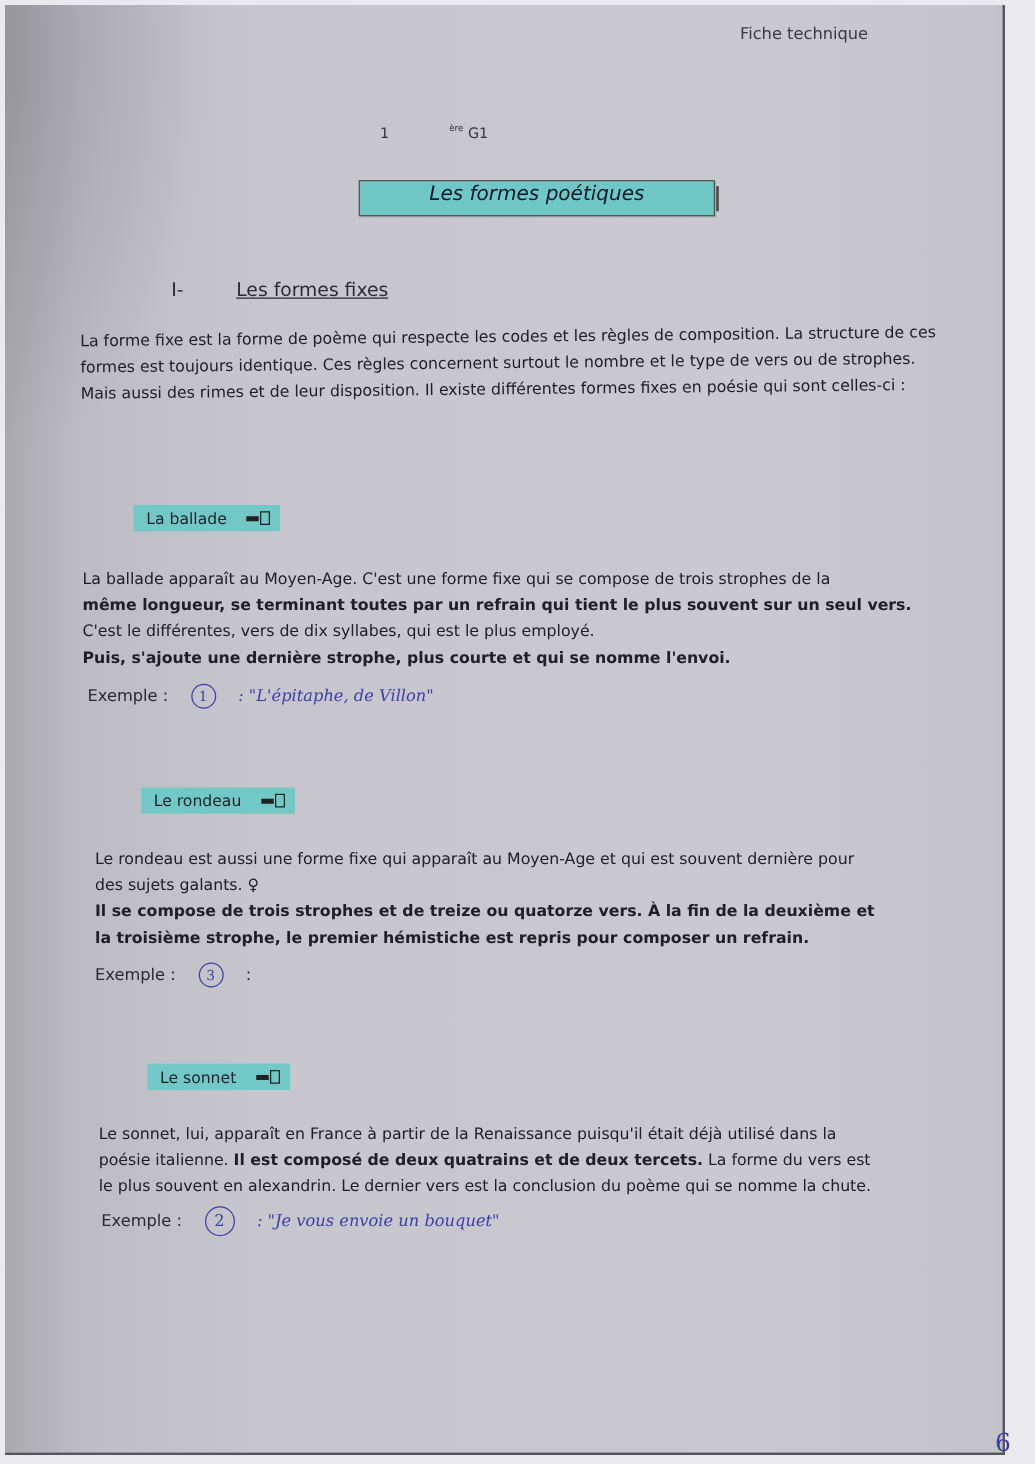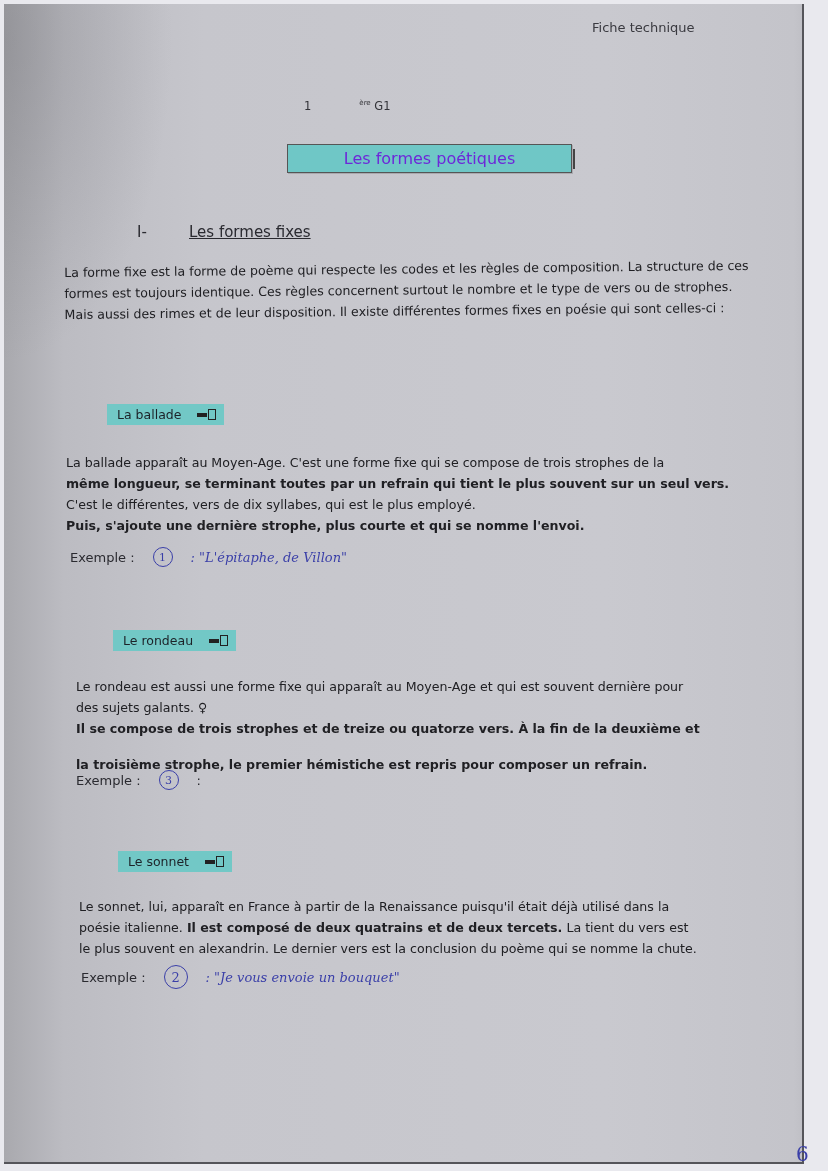--- a/index.html
+++ b/index.html
@@ -22,22 +22,22 @@
     background: radial-gradient(ellipse at 0% 10%, rgba(110,110,115,0.35), rgba(110,110,115,0) 70%);
   }
   .abs { position:absolute; }
   .header-right { left:588px; top:16px; font-size:13px; color:#3a3a40; }
   .class-label { left:300px; top:95px; font-size:11.5px; color:#333338; }
   .class-label sup { font-size:7px;margin-left:48px; }
   .title-box {
     left:283px; top:140px; width:283px; height:27px;
     background:#6fc7c6; border:1px solid #555;
     box-shadow: 1px 1px 0 rgba(0,0,0,0.15);
-    display:flex; align-items:center; justify-content:center;
-    font-size:16px; color:#6d28d9;
+    display:flex; align-items:flex-start; justify-content:center;
+    font-size:16px; color:#0f172a;font-style:italic;
   }
   .title-box::after{
     content:""; position:absolute; right:-4px; top:4px; width:2px; height:20px; background:#444;
   }
   .section-heading { left:133px; top:219px; font-size:15px; color:#2a2a30; }
   .section-heading .num { display:inline-block; width:52px; }
   .section-heading .txt { text-decoration:underline; }
   .para {
     font-size:12.6px; line-height:21px; color:#202024;
     width:690px;
@@ -109,40 +109,40 @@
       <span class="key-icon">
           <span class="bar"></span>
           <span class="box"></span>
         </span>
     </span>
   </div>
   <div class="abs para" style="left:72px; top:672px;">
     <div>Le rondeau est aussi une forme fixe qui apparaît au Moyen-Age et qui est souvent dernière pour</div>
     <div>des sujets galants. ♀</div>
     <div style="font-weight:bold;">Il se compose de trois strophes et de treize ou quatorze vers. À la fin de la deuxième et</div>
-    <div style="font-weight:bold;margin-top:15px;">la troisième strophe, le premier hémistiche est repris pour composer un refrain.</div>
+    <div style="font-weight:bold;">la troisième strophe, le premier hémistiche est repris pour composer un refrain.</div>
   </div>
   <div class="abs example-line" style="left:72px; top:766px;">
     <span>Exemple :</span>
     <span class="circle-num">3</span>
     <span>:</span>
   </div>
 
   <div class="abs" style="left:114px; top:847px;">
     <span class="sub-head">
       <span>Le sonnet</span>
       <span class="key-icon">
           <span class="bar"></span>
           <span class="box"></span>
         </span>
     </span>
   </div>
   <div class="abs para" style="left:75px; top:892px;">
     <div>Le sonnet, lui, apparaît en France à partir de la Renaissance puisqu'il était déjà utilisé dans la</div>
-    <div><span>poésie italienne. </span><b>Il est composé de deux quatrains et de deux tercets.</b><span> La tient du vers est</span></div>
+    <div><span>poésie italienne. </span><b>Il est composé de deux quatrains et de deux tercets.</b><span> La forme du vers est</span></div>
     <div>le plus souvent en alexandrin. Le dernier vers est la conclusion du poème qui se nomme la chute.</div>
   </div>
   <div class="abs example-line" style="left:77px; top:961px;">
     <span>Exemple :</span>
     <span class="circle-num" style="width:22px;height:22px;font-size:13px;">2</span>
     <span class="hand">: "Je vous envoie un bouquet"</span>
   </div>
 
   <div class="abs page-num">6</div>
 </div>

